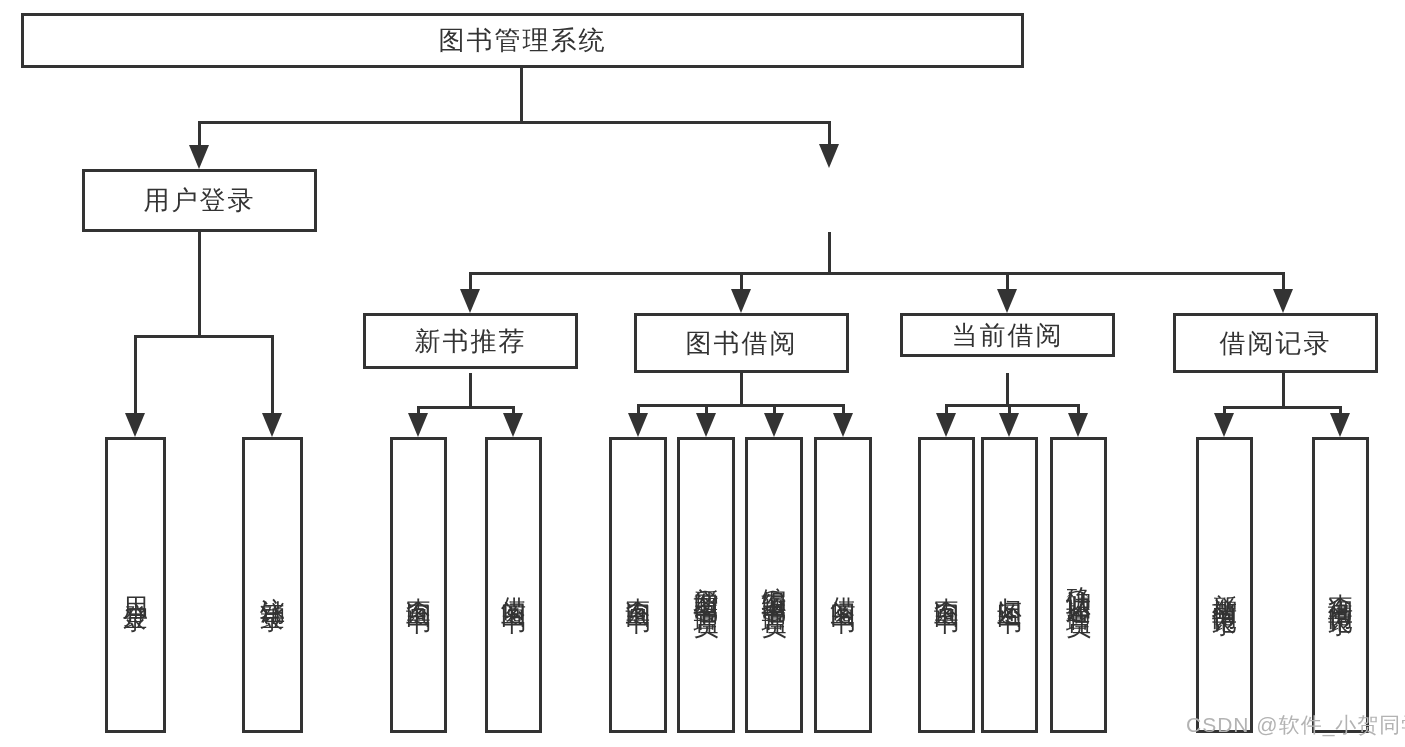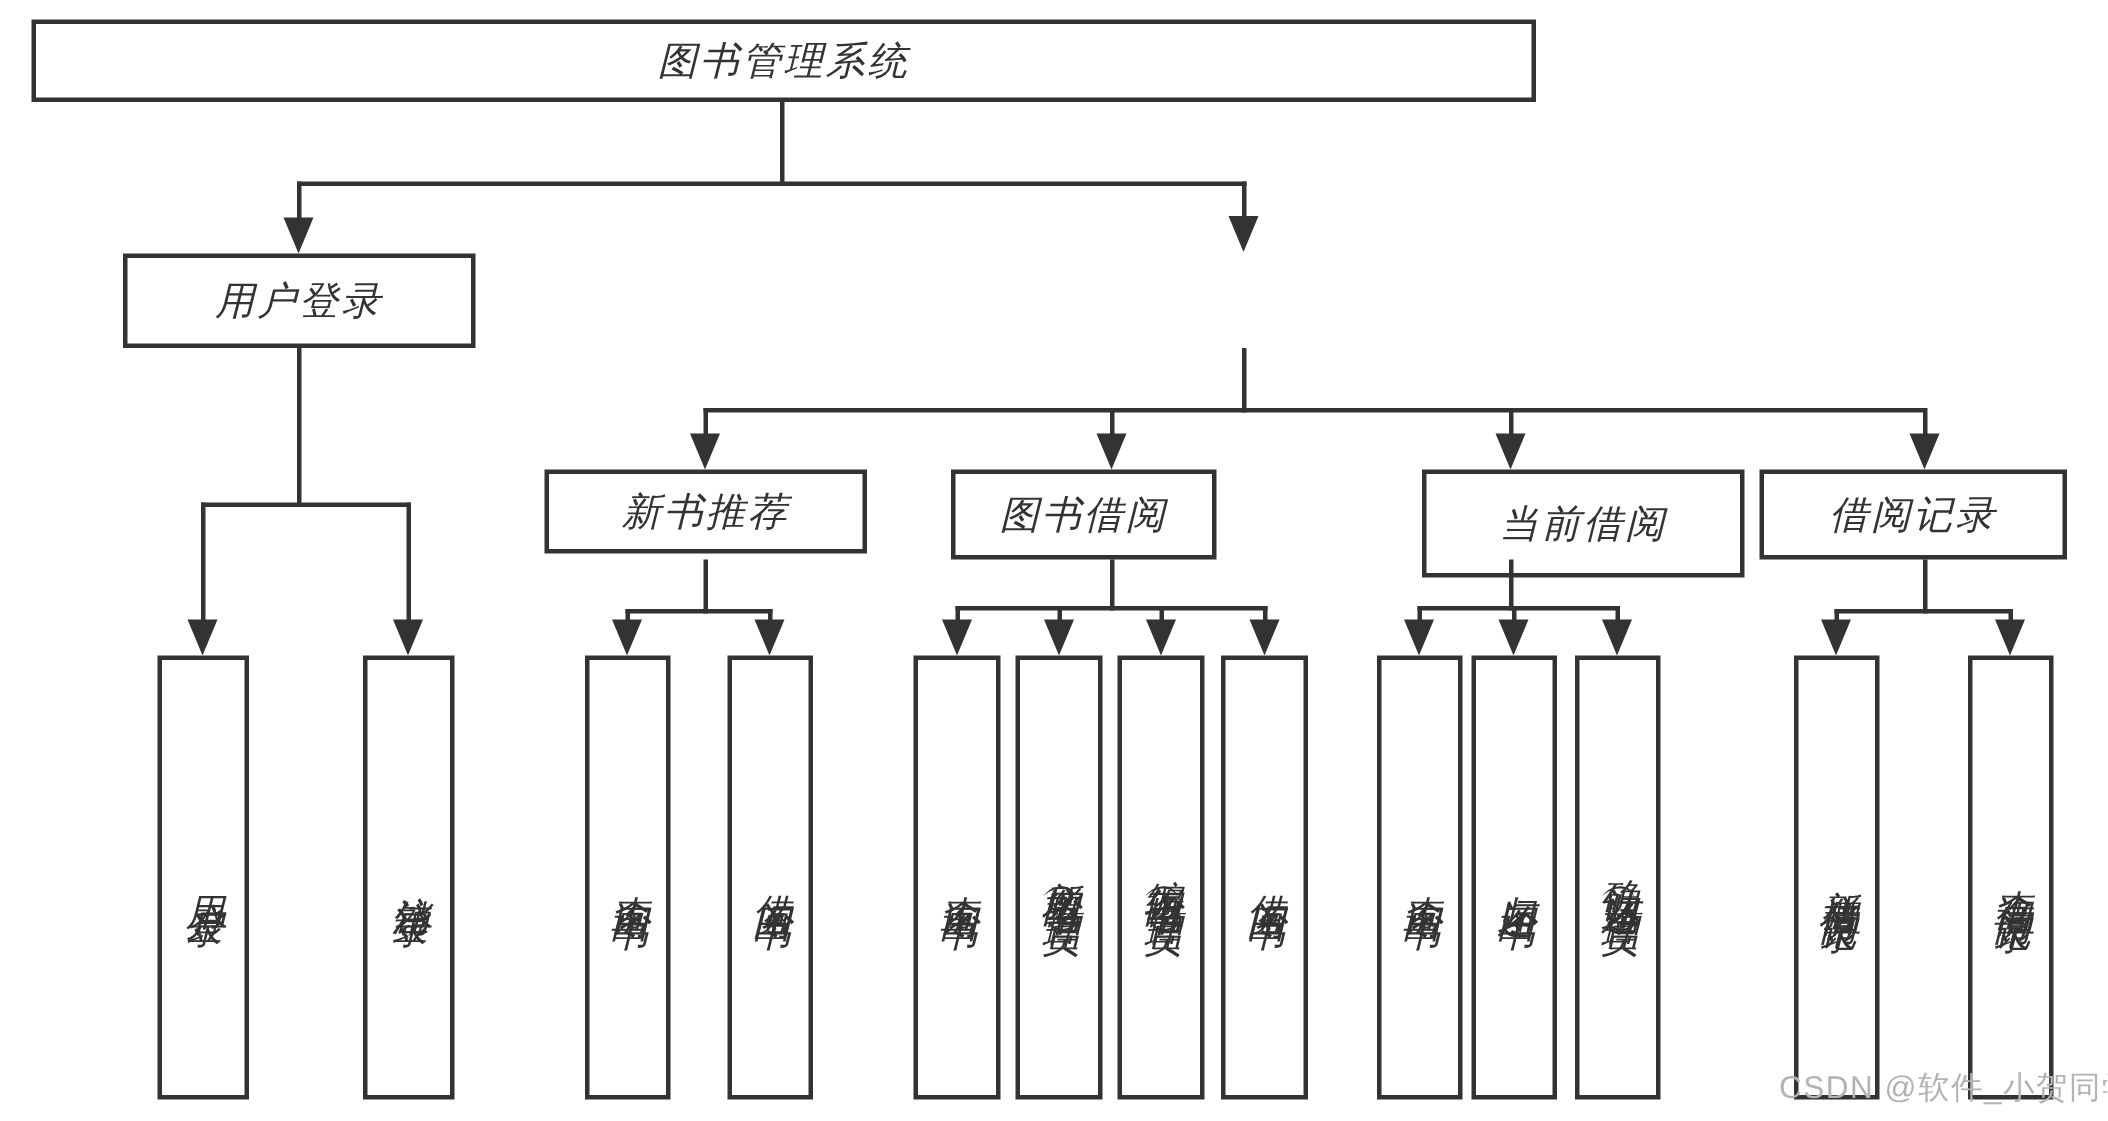--- a/index.html
+++ b/index.html
@@ -3,21 +3,21 @@
 <meta charset="utf-8">
 <style>
   html,body{margin:0;padding:0;background:#fff;}
   .canvas{
     position:relative;width:1405px;height:747px;background:#ffffff;overflow:hidden;
     font-family:"Liberation Sans","DejaVu Sans",sans-serif;color:#333333;
   }
   .node{
     position:absolute;box-sizing:border-box;background:#ffffff;border:3px solid #333333;
     display:flex;align-items:center;justify-content:center;
-    font-size:26px;letter-spacing:2px;white-space:nowrap;font-style:italic;
+    font-size:26px;letter-spacing:2px;white-space:nowrap;
   }
   .vnode{
     writing-mode:vertical-lr;text-orientation:mixed;
     font-size:25px;letter-spacing:4px;line-height:1;
   }
   .hline,.vline{position:absolute;background:#333333;}
   .hline{height:3px;}
   .vline{width:3px;}
   .arrow{
     position:absolute;width:0;height:0;
@@ -57,22 +57,22 @@
   <div class="vline" style="left:469px;top:272px;height:19px"></div>
   <div class="arrow" style="left:460px;top:289px"></div>
   <div class="vline" style="left:740px;top:272px;height:19px"></div>
   <div class="arrow" style="left:731px;top:289px"></div>
   <div class="vline" style="left:1006px;top:272px;height:19px"></div>
   <div class="arrow" style="left:997px;top:289px"></div>
   <div class="vline" style="left:1282px;top:272px;height:19px"></div>
   <div class="arrow" style="left:1273px;top:289px"></div>
 
   <div class="node" style="left:363px;top:313px;width:215px;height:56px">新书推荐</div>
-  <div class="node" style="left:634px;top:313px;width:177px;height:60px">图书借阅</div>
-  <div class="node" style="left:948px;top:313px;width:215px;height:72px">当前借阅</div>
+  <div class="node" style="left:634px;top:313px;width:215px;height:60px">图书借阅</div>
+  <div class="node" style="left:900px;top:313px;width:215px;height:44px">当前借阅</div>
   <div class="node" style="left:1173px;top:313px;width:205px;height:60px">借阅记录</div>
 
   <div class="vline" style="left:469px;top:373px;height:36px"></div>
   <div class="hline" style="left:417px;top:406px;width:98px"></div>
   <div class="vline" style="left:417px;top:406px;height:9px"></div>
   <div class="arrow" style="left:408px;top:413px"></div>
   <div class="vline" style="left:512px;top:406px;height:9px"></div>
   <div class="arrow" style="left:503px;top:413px"></div>
 
   <div class="vline" style="left:740px;top:373px;height:34px"></div>

